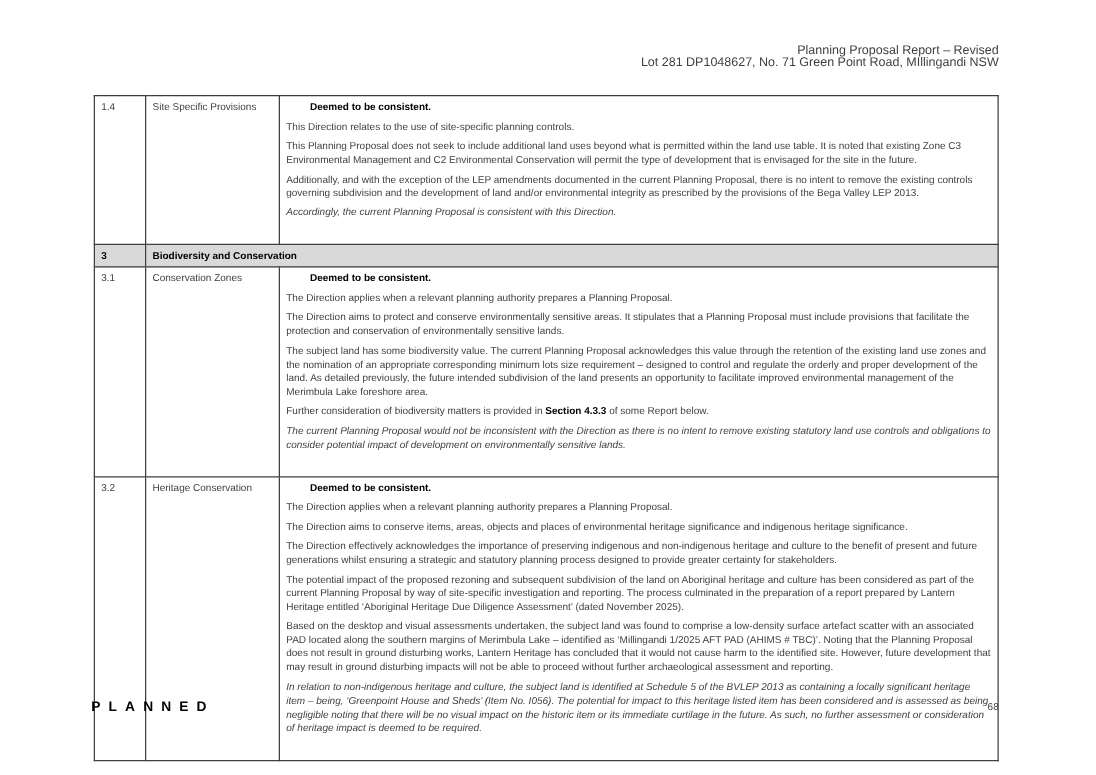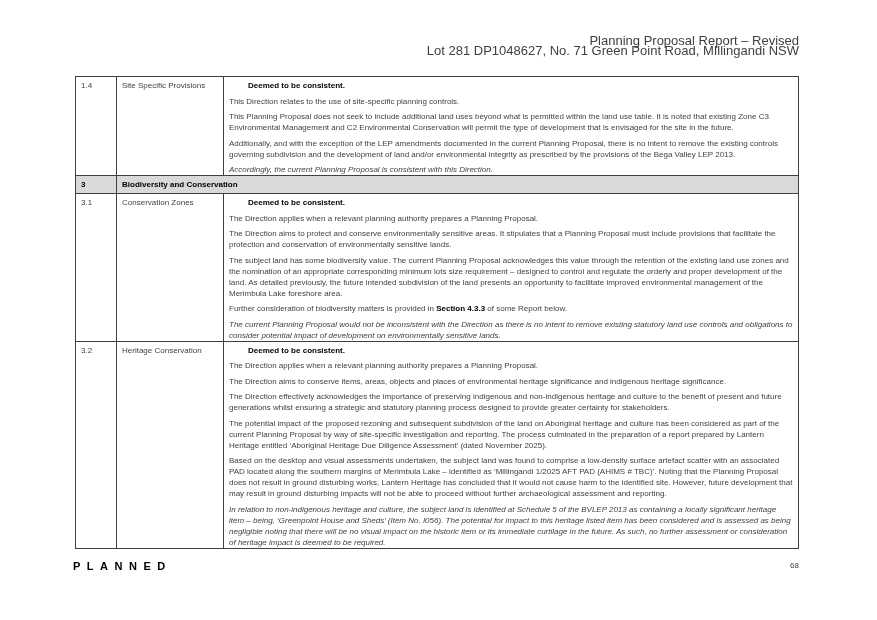--- a/index.html
+++ b/index.html
@@ -7,34 +7,34 @@
     width:877px; height:620px;
     background:#ffffff;
     font-family:"Liberation Sans", sans-serif;
     color:#3f3f3f;
     position:relative;
     overflow:hidden;
   }
   .page-header {
     position:absolute; top:36px; right:78px;
     text-align:right;
-    font-size:13px; line-height:10px;
+    font-size:10px; line-height:10px;
     color:#3f3f3f;
   }
   table.doc-table {
     position:absolute; top:76px; left:75px;
     width:724px;
     border-collapse:collapse;
     table-layout:fixed;
     font-size:8px;
   }
   table.doc-table td {
     border:1px solid #3f3f3f;
     vertical-align:top;
-    padding:3px 5px 0 5px;
+    padding:3px 5px 20px 5px;
     line-height:11px;
   }
   .col-num  { width:30px; }
   .col-name { width:96px; }
   td p { margin:0 0 4.5px 0; line-height:11px; }
   td p:last-child { margin-bottom:0;font-style:italic; }
   .verdict { font-weight:bold; color:#000000;margin-left:19px; }
   .inline-bold { font-weight:bold; color:#000000; }
   tr.section-row td {
     background:#d9d9d9;

